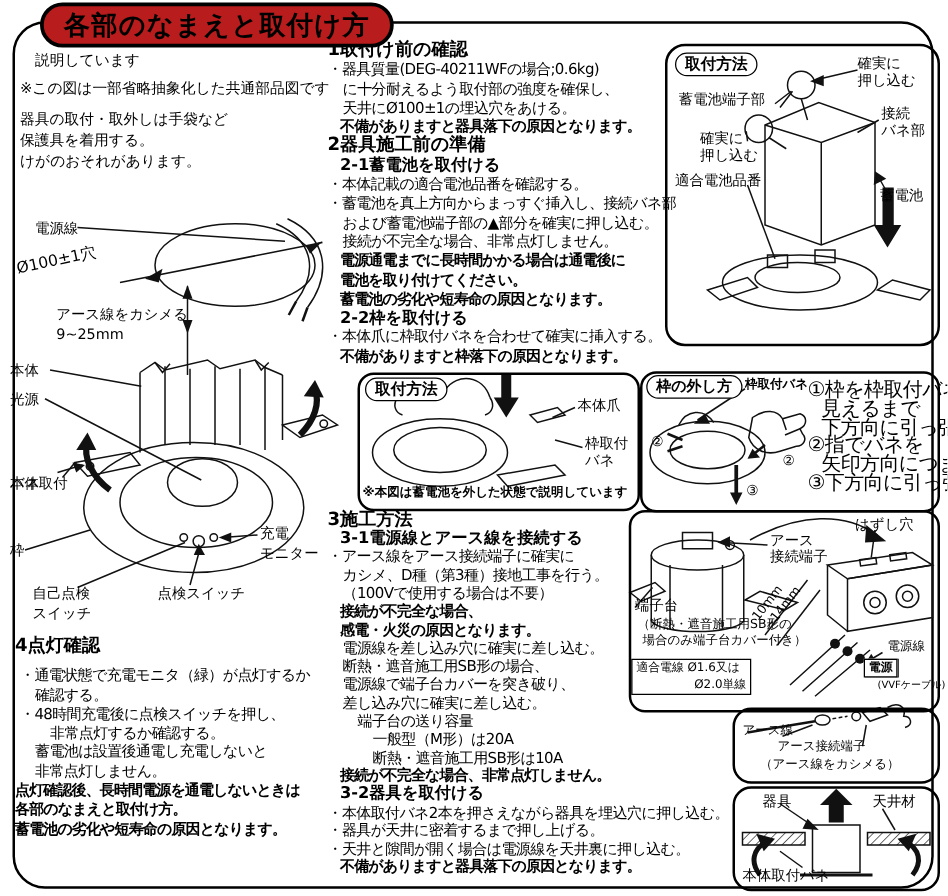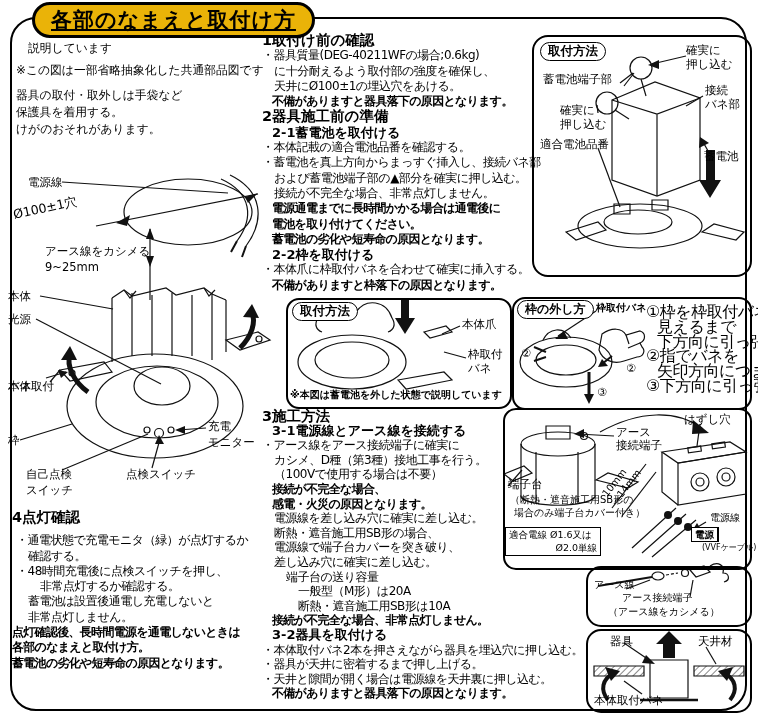--- a/index.html
+++ b/index.html
@@ -1,22 +1,22 @@
 <!DOCTYPE html>
 <html><head>
 <meta charset="utf-8">
 <style>
   html,body{margin:0;padding:0;background:#fff;}
   .page{position:relative;width:758px;height:717px;background:#fff;color:#000;
         font-family:"DejaVu Sans","Liberation Sans",sans-serif;overflow:hidden;}
   .frame{position:absolute;left:10px;top:17px;width:733px;height:690px;
          border:2.5px solid #000;border-radius:26px;z-index:1;}
-  .title-pill{position:absolute;left:32px;top:2px;padding:1px 16px;background:#eab308;
+  .title-pill{position:absolute;left:32px;top:2px;padding:1px 16px;background:#b91c1c;
          border:3px solid #000;border-radius:20px;font-size:21px;font-weight:bold;
-         letter-spacing:1px;z-index:6;white-space:nowrap;text-decoration:underline;}
+         letter-spacing:1px;z-index:6;white-space:nowrap;}
   .art{position:absolute;left:0;top:0;z-index:2;}
   .art *{vector-effect:non-scaling-stroke;}
   .box{position:absolute;border:2px solid #000;border-radius:13px;background:transparent;z-index:3;}
   .pill{position:absolute;border:1.5px solid #000;border-radius:11px;padding:0 7px;
         font-size:12.5px;font-weight:bold;background:#fff;white-space:nowrap;z-index:4;}
   .lbl{position:absolute;font-size:11.5px;white-space:nowrap;z-index:4;line-height:1.15;}
   .lbl.sm{font-size:10px;}
   .lbl.xs{font-size:8px;}
   .col{position:absolute;white-space:nowrap;z-index:4;font-size:12px;letter-spacing:-0.5px;}
   .col .ln{height:15.3px;line-height:15.3px;}

